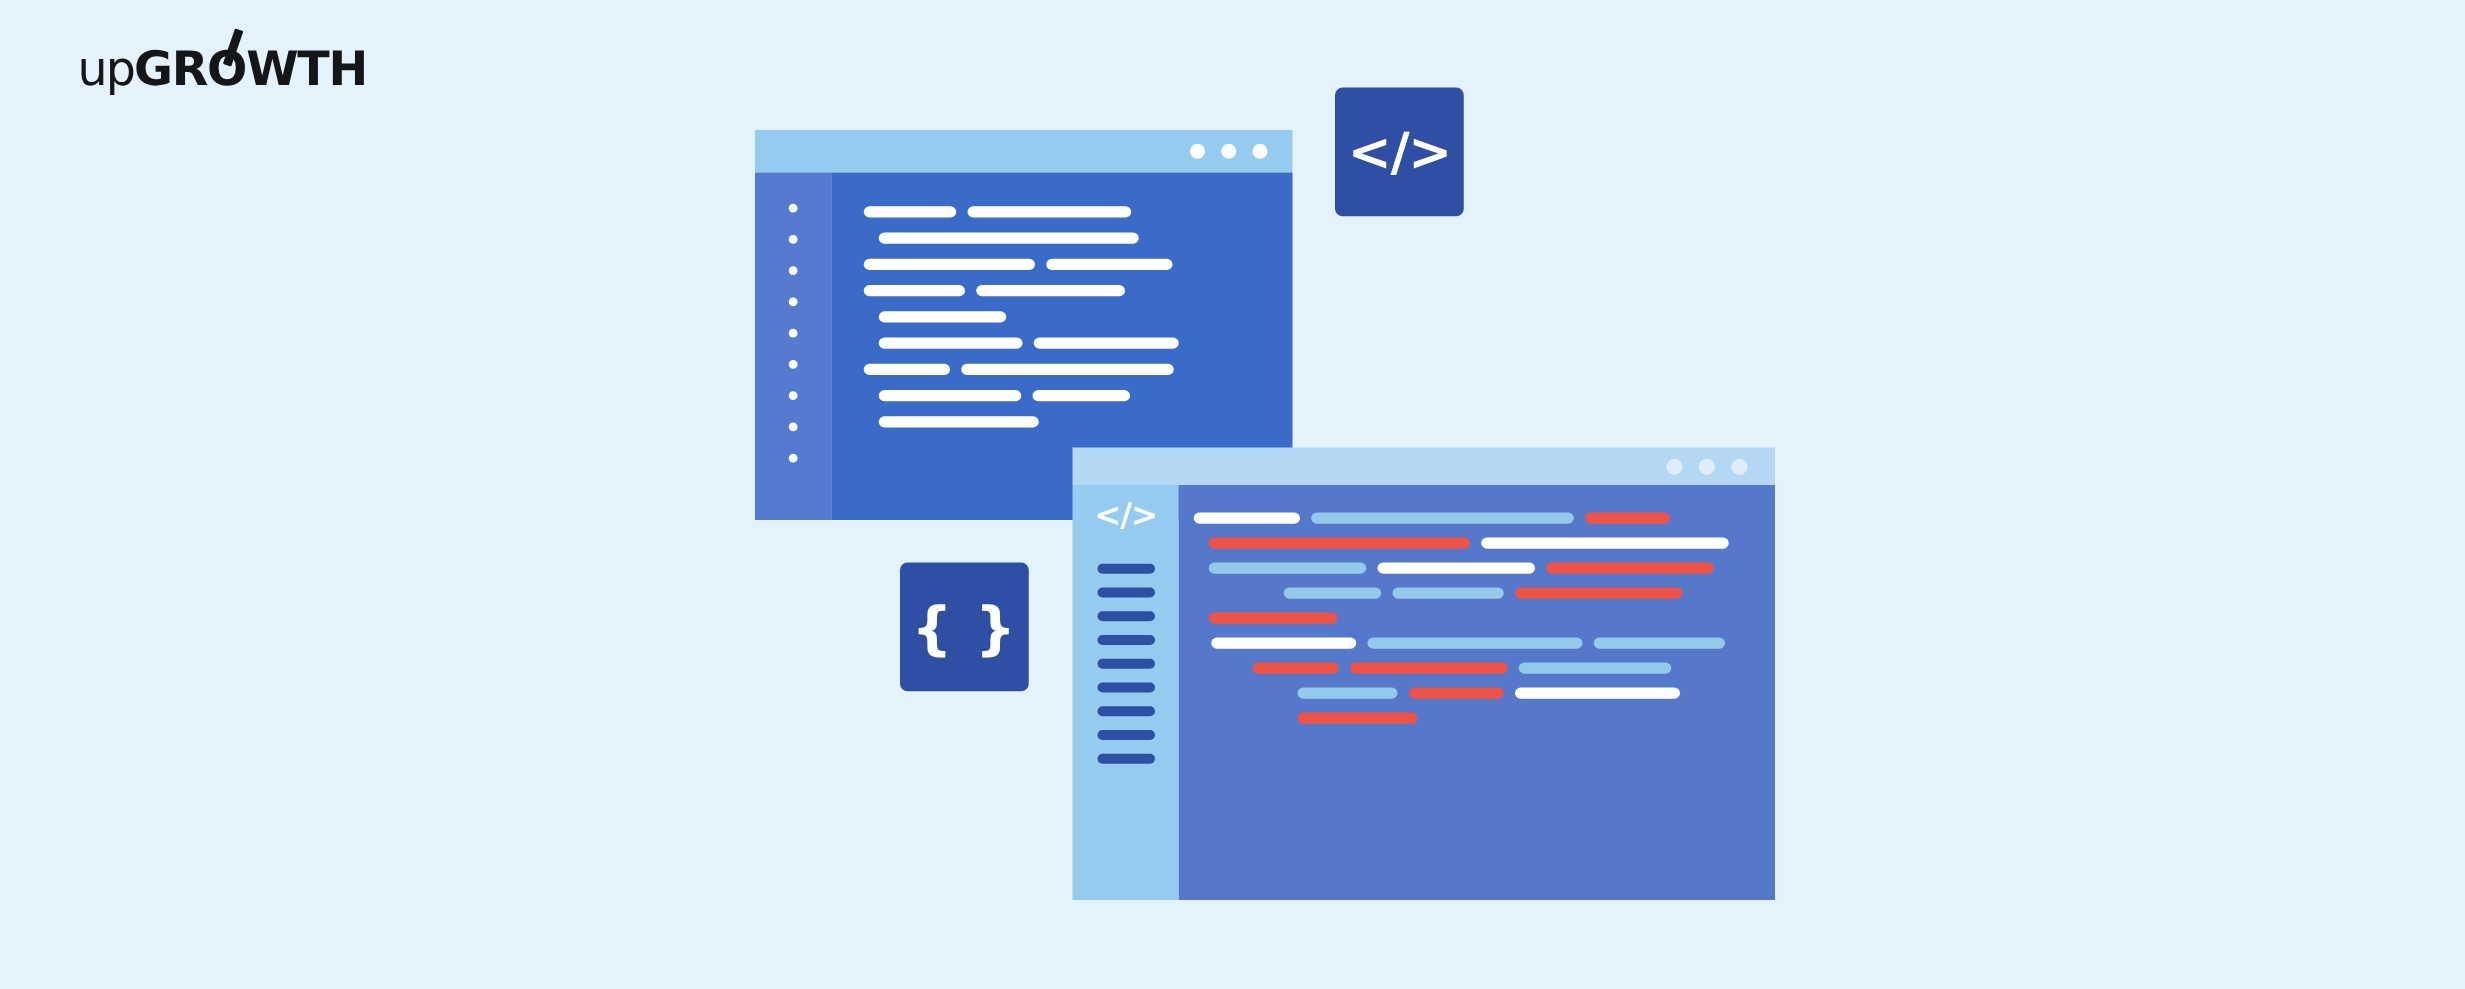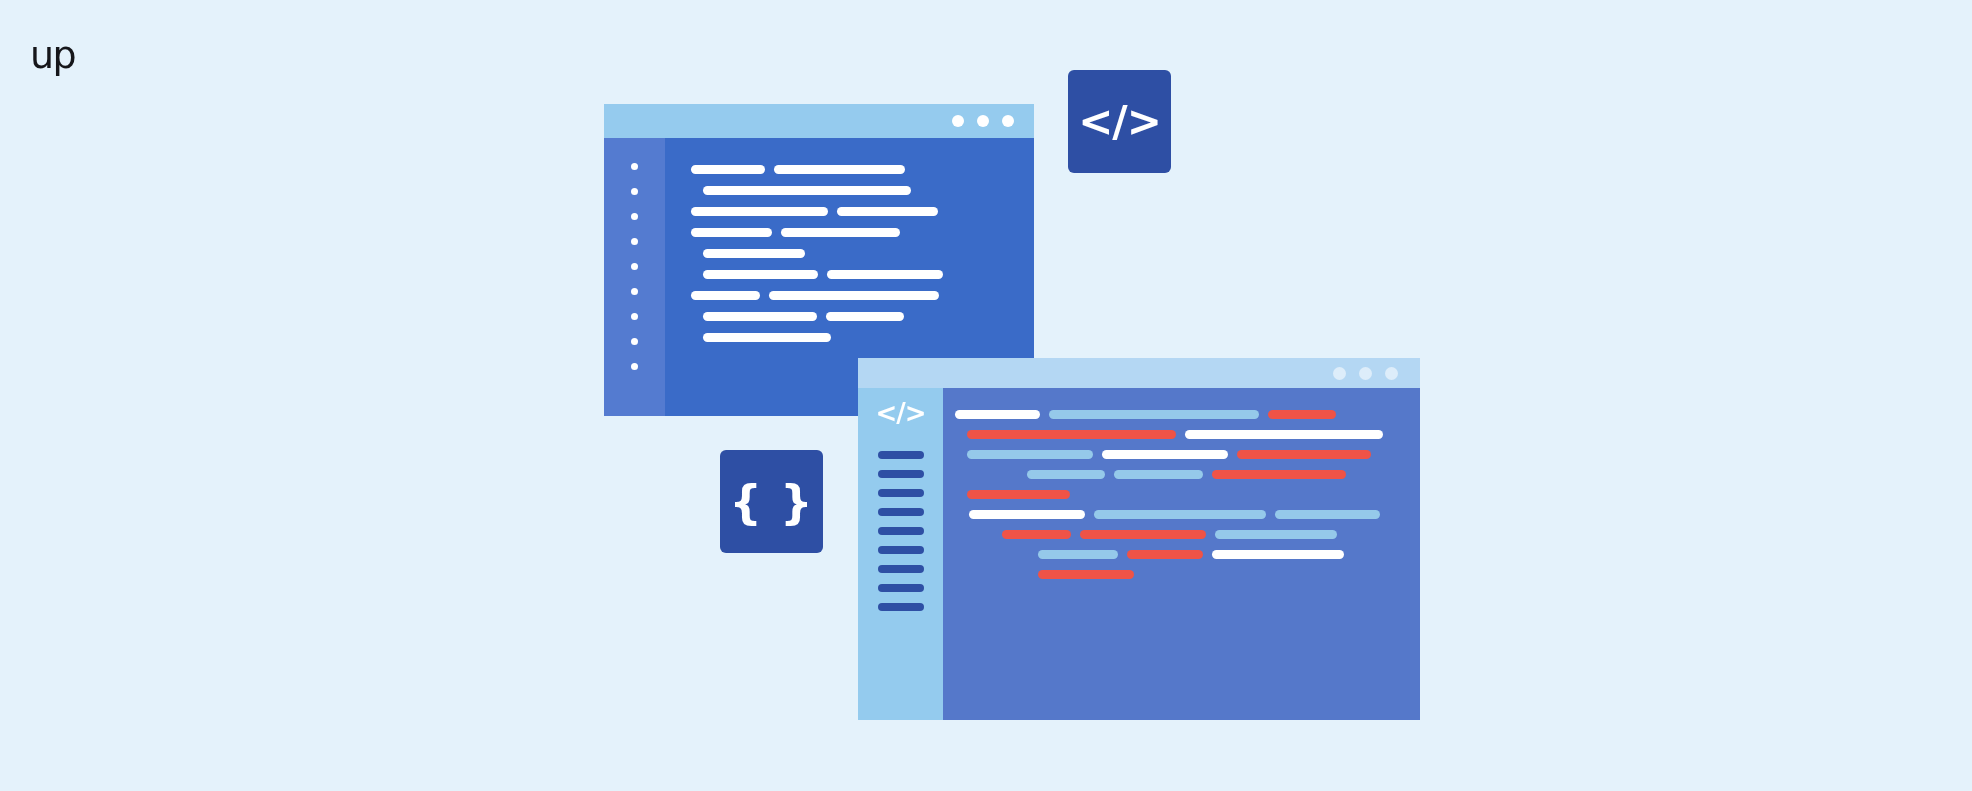--- a/index.html
+++ b/index.html
@@ -25,20 +25,21 @@
     align-items: baseline;
     user-select: none;
   }
   #brand-logo .logo-up {
     font-family: "DejaVu Sans", sans-serif;
     font-size: 38px;
     font-weight: 400;
     letter-spacing: -1.5px;
     color: #15161a;
     line-height: 1;
+    margin-left: 32px;
   }
   #brand-logo .logo-growth {
     font-family: "DejaVu Sans", sans-serif;
     font-size: 38px;
     font-weight: 700;
     letter-spacing: -1px;
     color: #15161a;
     line-height: 1;
     position: relative;
   }
@@ -179,20 +180,24 @@
   #badge-brace {
     left: 720px; top: 450px; width: 103px; height: 103px;
     font-size: 46px; letter-spacing: 1px;
   }
 </style>
 </head>
 <body>
 
 <div id="brand-logo">
   <span class="logo-up">up</span>
+  <span class="logo-growth">
+    <span>GROWTH</span>
+    <span class="logo-slash"></span>
+  </span>
 </div>
 
 <div id="illustration">
 
   <div class="code-window" id="window-back">
     <div class="window-titlebar">
       <div class="window-dots">
         <span class="window-dot"></span>
         <span class="window-dot"></span>
         <span class="window-dot"></span>

